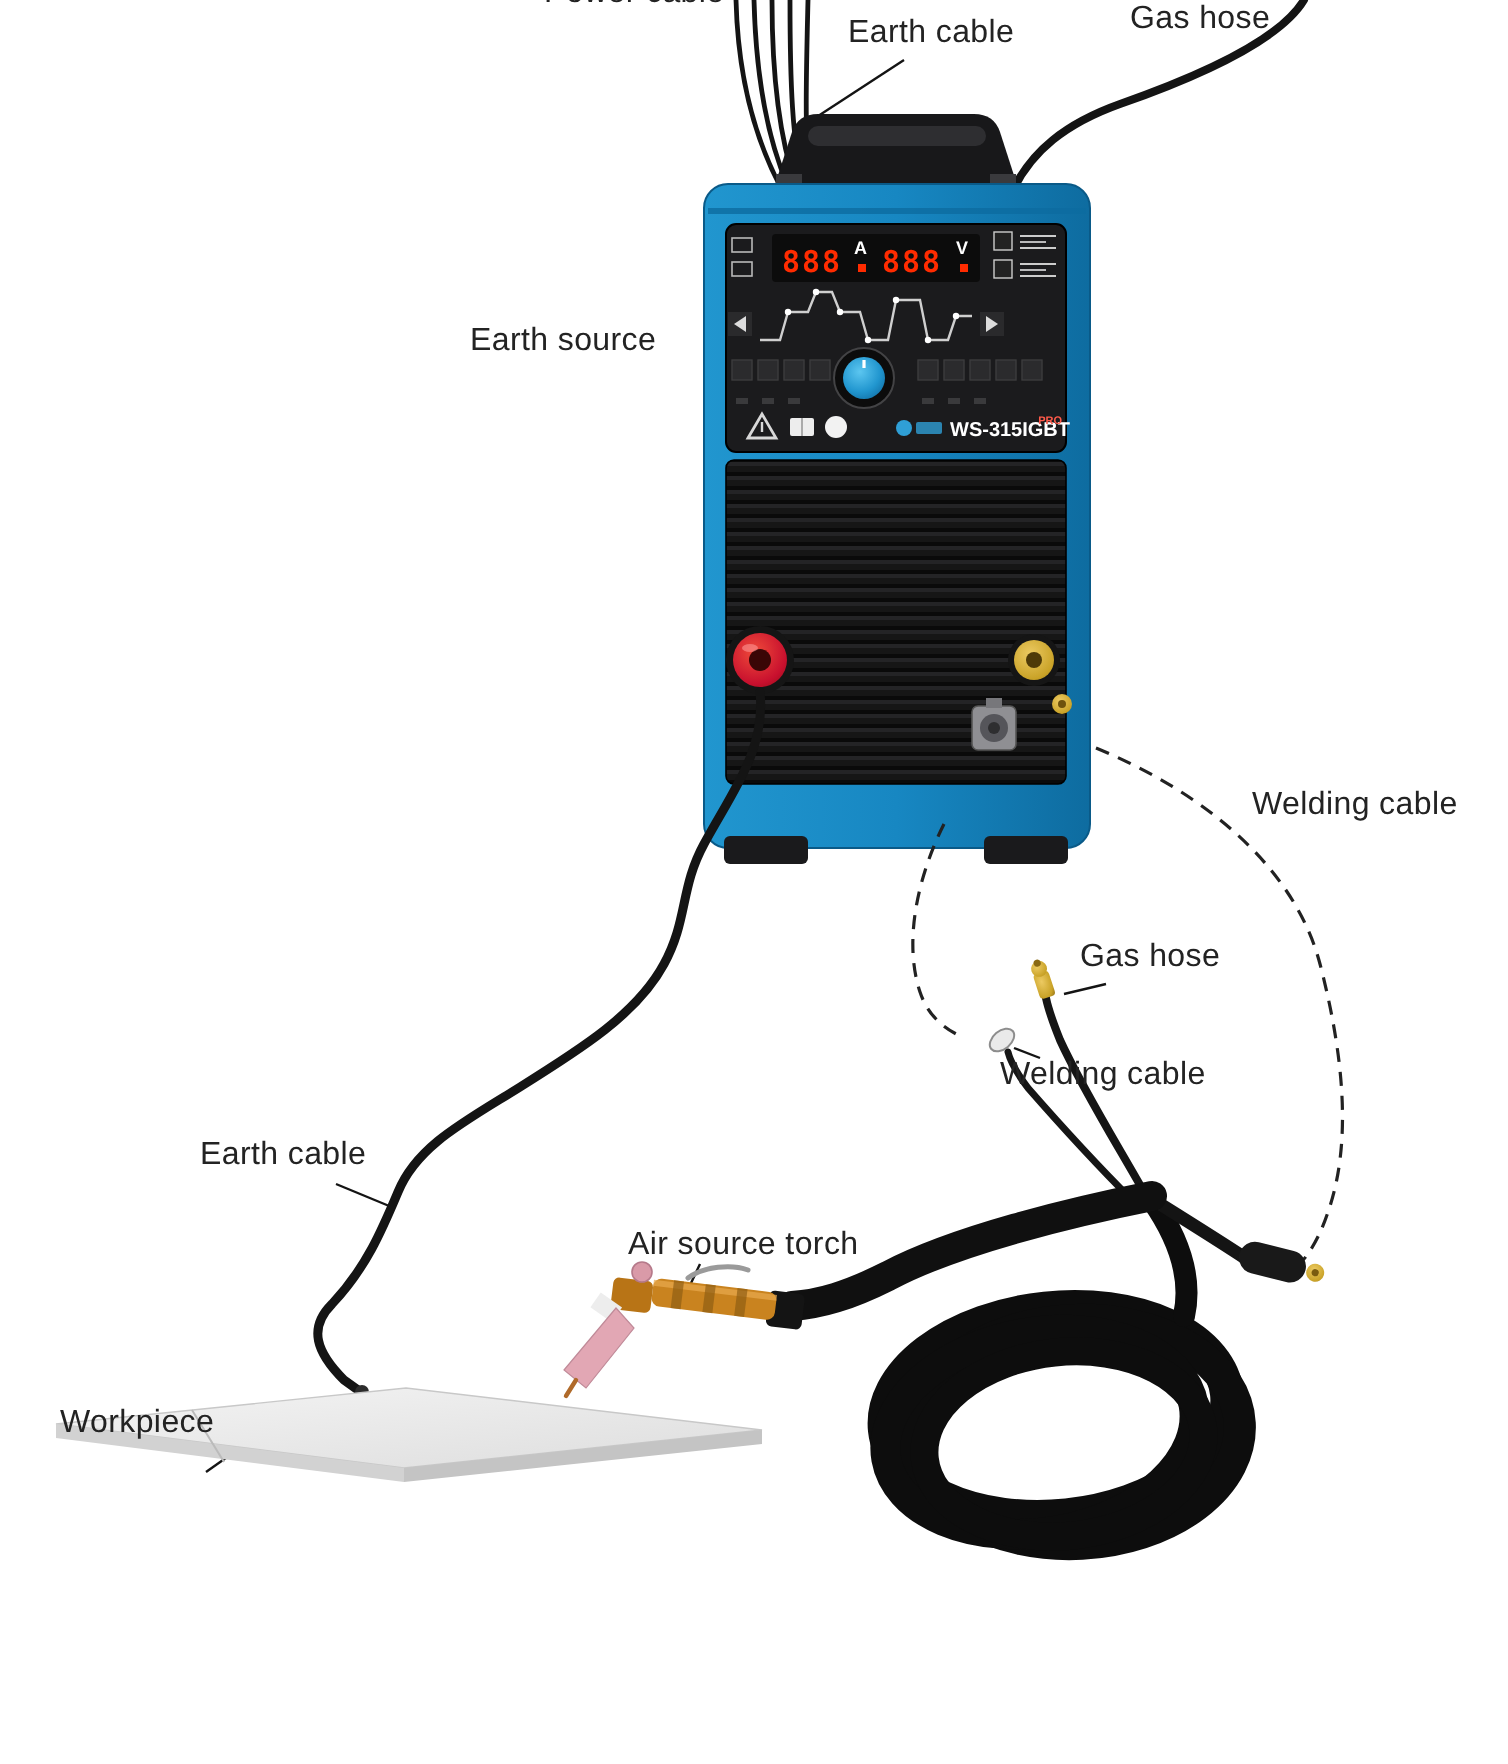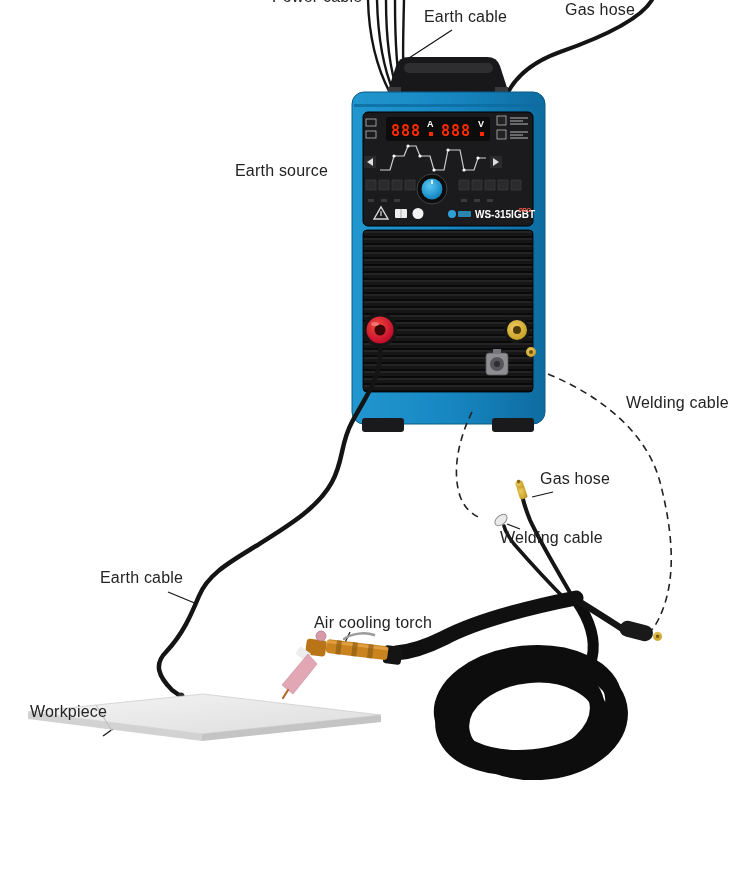--- a/index.html
+++ b/index.html
@@ -263,16 +263,16 @@
 </svg>
 
 <div class="lbl" style="left:272px;top:-12px">Power cable</div>
 <div class="lbl" style="left:424px;top:8px">Earth cable</div>
 <div class="lbl" style="left:565px;top:1px">Gas hose</div>
 <div class="lbl" style="left:235px;top:162px">Earth source</div>
 <div class="lbl" style="left:626px;top:394px">Welding cable</div>
 <div class="lbl" style="left:540px;top:470px">Gas hose</div>
 <div class="lbl" style="left:500px;top:529px">Welding cable</div>
 <div class="lbl" style="left:100px;top:569px">Earth cable</div>
-<div class="lbl" style="left:314px;top:614px">Air cooling torch</div>
+<div class="lbl" style="left:314px;top:614px">Air source torch</div>
 <div class="lbl" style="left:30px;top:703px">Workpiece</div>
 
 </div>
 
 </body></html>

